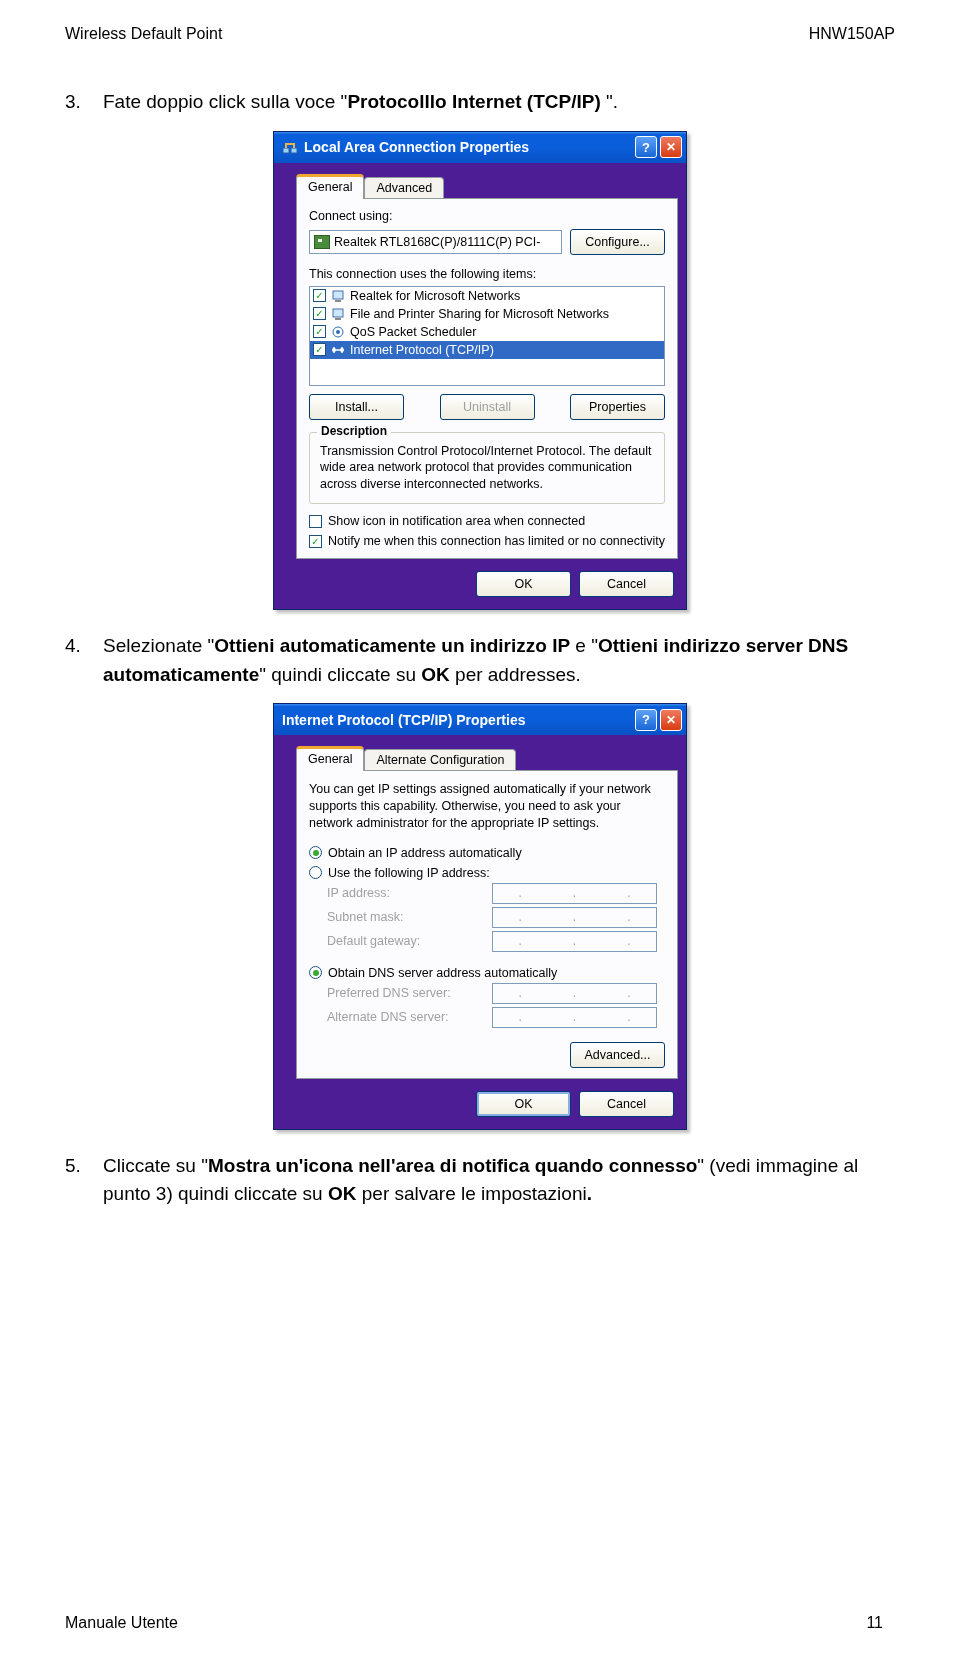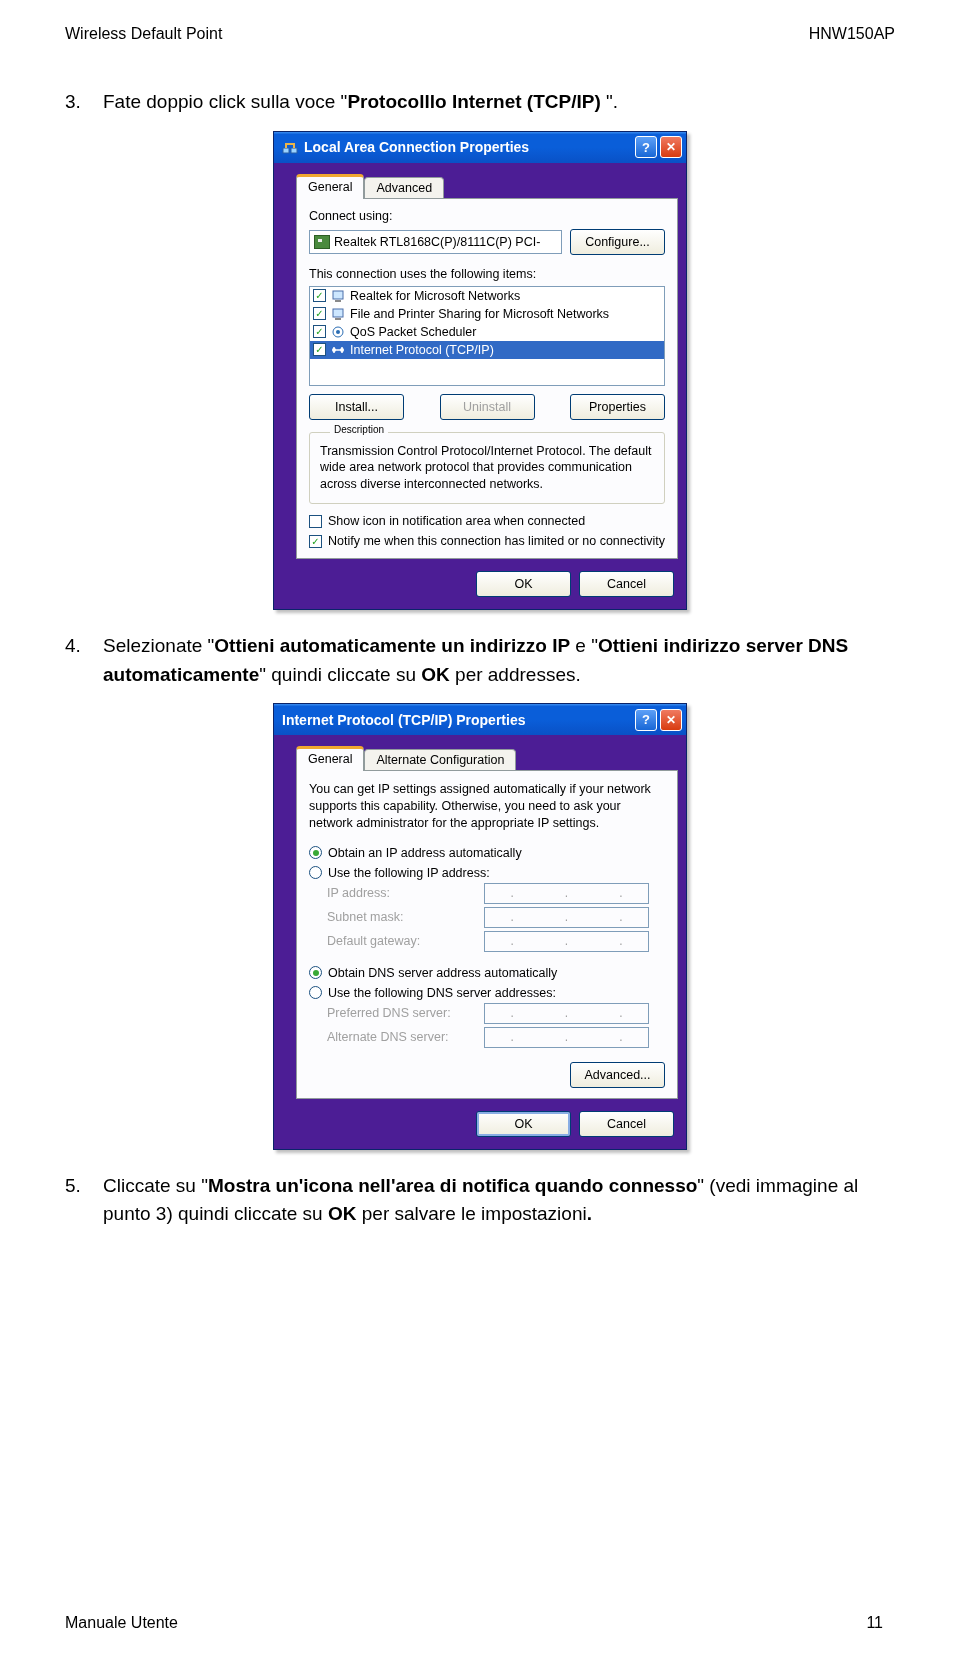--- a/index.html
+++ b/index.html
@@ -51,21 +51,21 @@
     border: 1px solid #919b9c;
     background: #fcfcfe;
     margin: 0 6px 8px 6px;
     padding: 10px 12px 10px 12px;
   }
   .group {
     border: 1px solid #d0d0bf; border-radius: 3px;
     padding: 10px 10px 10px 10px; margin-bottom: 10px;
     position: relative;
   }
-  .group-title { position: absolute; top: -9px; left: 20px; background: #fcfcfe; padding: 0 4px; font-size: 10px; }
+  .group-title { position: absolute; top: -9px; left: 7px; background: #fcfcfe; padding: 0 4px; font-size: 12px; font-weight: bold; }
   .conn-row { display:flex; gap:8px; align-items:center;justify-content:space-between; }
   .textbox {
     flex:1; border: 1px solid #7f9db9; background:#fff; height: 24px;
     display:flex; align-items:center; padding: 0 4px; font-size:12.5px;
   }
   .xp-btn {
     border: 1px solid #003c74; background: linear-gradient(180deg,#fff,#efedde);
     border-radius: 3px; min-width: 95px; height: 26px;
     display:inline-flex; align-items:center; justify-content:center;
     font-size: 12.5px; cursor:pointer; padding: 0 10px;
@@ -84,21 +84,21 @@
   .btn-row { display:flex; justify-content:space-between; margin-top:8px; }
   .desc-text { font-size: 12.5px; line-height: 1.35; }
   .chk-row { display:flex; align-items:center; gap:6px; margin-top:6px; }
   .dlg-foot { display:flex; justify-content:flex-end; gap:8px; padding: 4px 10px 10px 0; }
   .radio { width:13px; height:13px; border:1px solid #1c5180; border-radius:50%; background:#fff; display:inline-flex;align-items:center;justify-content:center; }
   .radio.on::after { content:''; width:6px; height:6px; border-radius:50%; background:#39a935; }
   .ip-field { width: 165px; height: 21px; border:1px solid #7f9db9; background:#fff; display:flex; align-items:center; justify-content:space-around; color:#a0a0a0; font-size:12px; }
   .ip-field.disabled { background:#fcfcfe; }
   .lbl { font-size:12.5px; }
   .lbl.disabled { color:#a0a0a0; }
-  .ip-row { display:flex; justify-content:space-between; align-items:center; margin:3px 16px 3px 18px; }
+  .ip-row { display:flex; justify-content:space-between; align-items:center; margin:3px 8px 3px 18px; }
   .indent { margin-left: 0px; }
   .footer { position: absolute; bottom: 28px; left: 65px; right: 77px; display:flex; justify-content:space-between; font-size:16px; }
   .nic-icon { width:16px;height:14px;background:#4a8a3d;border:1px solid #2d5e24;position:relative; }
   .nic-icon::after{content:'';position:absolute;width:4px;height:3px;background:#eee;top:3px;left:3px;}
 </style>
 </head>
 <body>
 
 <div class="doc-header">
   <span>Wireless Default Point</span>
@@ -267,24 +267,20 @@
             <span>.</span>
             <span>.</span>
             <span>.</span>
           </span>
         </div>
 
       <div class="chk-row indent" style="margin-top:14px;">
         <span class="radio on"></span>
         <span class="lbl">Obtain DNS server address automatically</span>
       </div>
-      <div class="chk-row indent">
-        <span class="radio"></span>
-        <span class="lbl">Use the following DNS server addresses:</span>
-      </div>
       <div class="ip-row">
           <span class="lbl disabled">Preferred DNS server:</span>
           <span class="ip-field disabled">
             <span>.</span>
             <span>.</span>
             <span>.</span>
           </span>
         </div>
       <div class="ip-row">
           <span class="lbl disabled">Alternate DNS server:</span>

